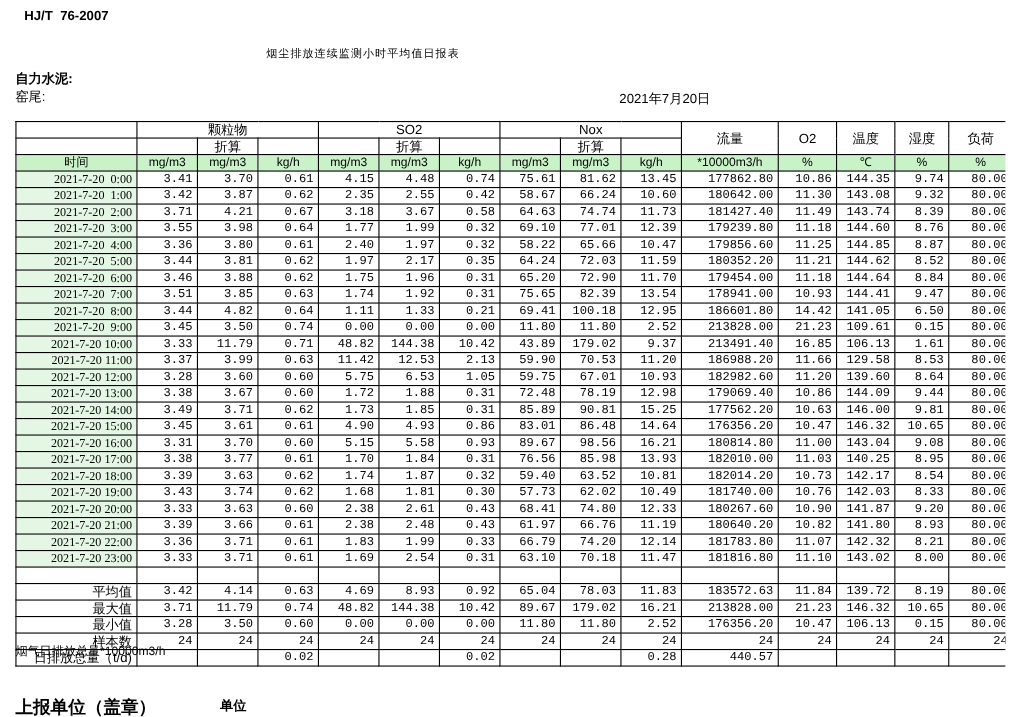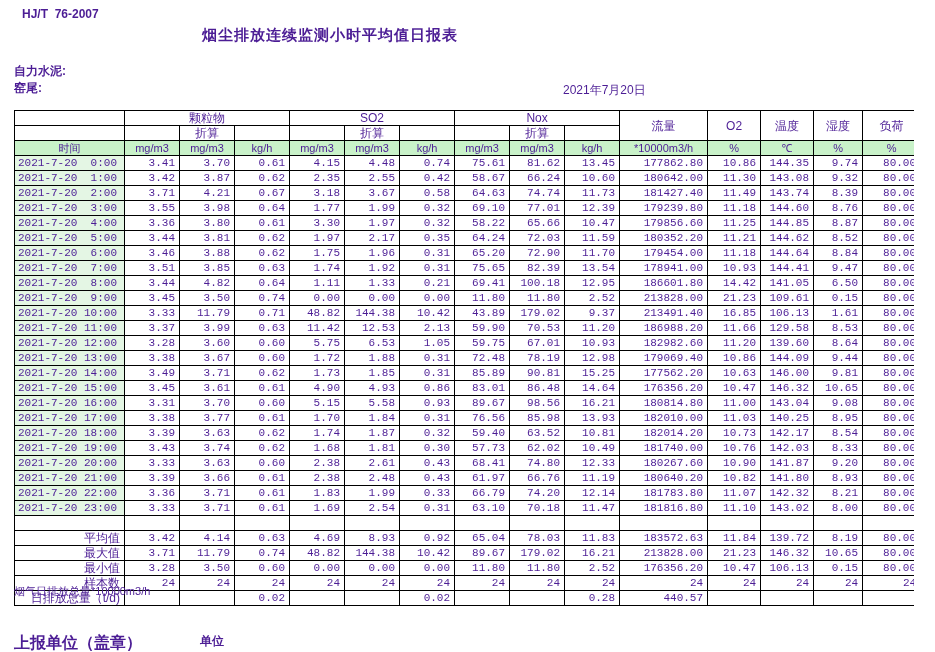--- a/index.html
+++ b/index.html
@@ -1,31 +1,31 @@
 <!DOCTYPE html>
 <html style="--green: #c9f2c9; --timegreen: #e4f6e4;"><head>
 <meta charset="utf-8">
 <style>
   html,body{margin:0;padding:0;background:#fff;}
   .page{position:relative;width:914px;height:652px;background:#ffffff;
-        font-family:"Liberation Sans",sans-serif;color:#4c1d95;overflow:hidden;}
+        font-family:"Liberation Sans",sans-serif;color:#000000;overflow:hidden;}
   .doc-code{position:absolute;left:22px;top:7px;font-size:12px;font-weight:bold;white-space:pre;}
-  .title{position:absolute;left:0;top:26px;width:660px;text-align:center;
-         font-size:15px;font-weight:bold;letter-spacing:1px;}
+  .title{position:absolute;left:0;top:42px;width:660px;text-align:center;
+         font-size:10px;font-weight:normal;letter-spacing:1px;}
   .company{position:absolute;left:14px;top:63px;font-size:12px;font-weight:bold;}
-  .kiln{position:absolute;left:14px;top:80px;font-size:12px;font-weight:bold;}
+  .kiln{position:absolute;left:14px;top:80px;font-size:12px;font-weight:normal;}
   .date{position:absolute;left:563px;top:82px;font-size:12px;}
   table.report{position:absolute;left:14px;top:110px;border-collapse:collapse;
          table-layout:fixed;width:906px;font-size:11px;}
   table.report td{border:1px solid #000;height:14px;padding:0 4px 0 0;overflow:hidden;
          line-height:14px;vertical-align:middle;}
   tr.h1 td, tr.h2 td{text-align:center;padding:0;font-size:12px;}
   tr.h3 td{background:var(--green,#c9f2c9);text-align:center;padding:0;font-size:11px;}
-  td.timecell{background:var(--timegreen,#e4f6e4);text-align:center;
-         font-family:Liberation Mono, monospace;white-space:pre;padding-right:5px;}
+  td.timecell{background:var(--timegreen,#e4f6e4);text-align:right;
+         font-family:Liberation Serif, serif;white-space:pre;padding-right:5px;}
   td.num{text-align:right;font-family:"Liberation Mono",monospace;padding-right:6px;}
   td.sumlabel{text-align:right;font-size:12px;padding-right:2px;}
   td.totlabel{text-align:right;font-size:12px;padding-left:0;}
   .f1{position:absolute;left:14px;top:584px;font-size:11px;}
   .f2{position:absolute;left:14px;top:633px;font-size:16px;font-weight:bold;}
   .f3{position:absolute;left:200px;top:633px;font-size:12px;font-weight:bold;text-align:right;}
 </style>
 </head>
 <body>
 
@@ -163,21 +163,21 @@
           <td class="num">11.18</td>
           <td class="num">144.60</td>
           <td class="num">8.76</td>
           <td class="num">80.00</td>
         </tr>
         <tr>
           <td class="timecell">2021-7-20  4:00</td>
           <td class="num">3.36</td>
           <td class="num">3.80</td>
           <td class="num">0.61</td>
-          <td class="num">3.30</td>
+          <td class="num">2.40</td>
           <td class="num">1.97</td>
           <td class="num">0.32</td>
           <td class="num">58.22</td>
           <td class="num">65.66</td>
           <td class="num">10.47</td>
           <td class="num">179856.60</td>
           <td class="num">11.25</td>
           <td class="num">144.85</td>
           <td class="num">8.87</td>
           <td class="num">80.00</td>

